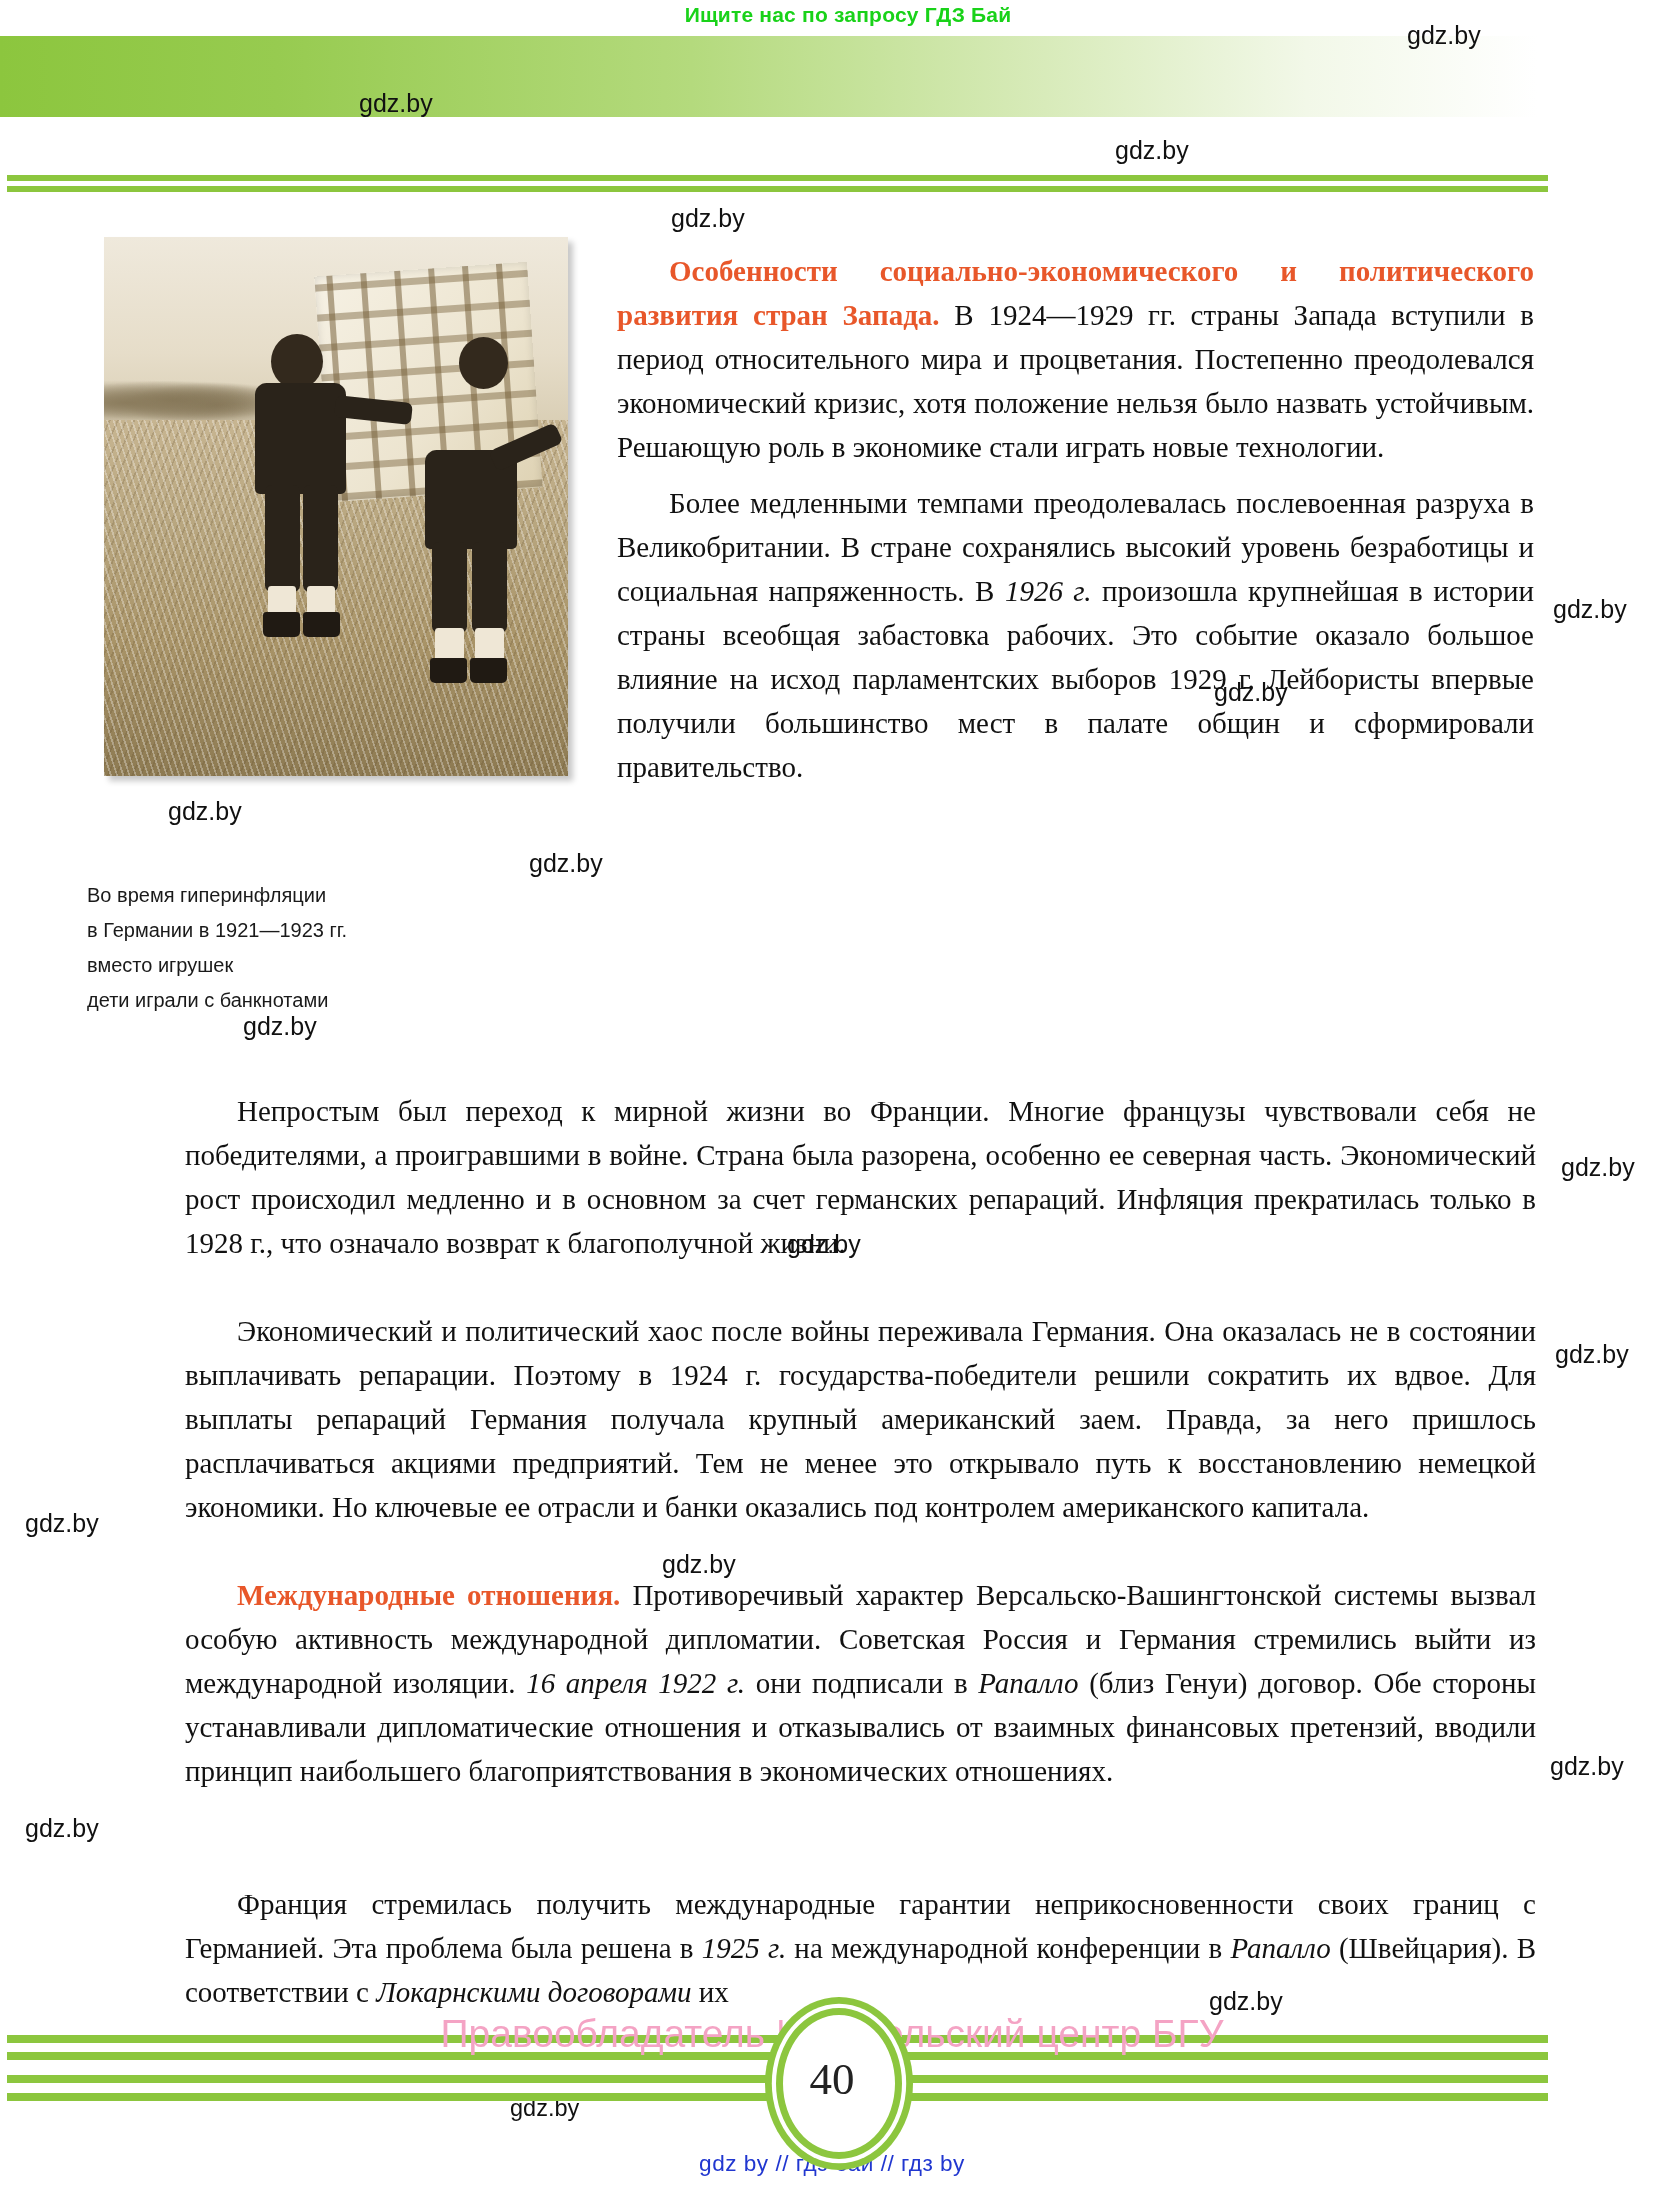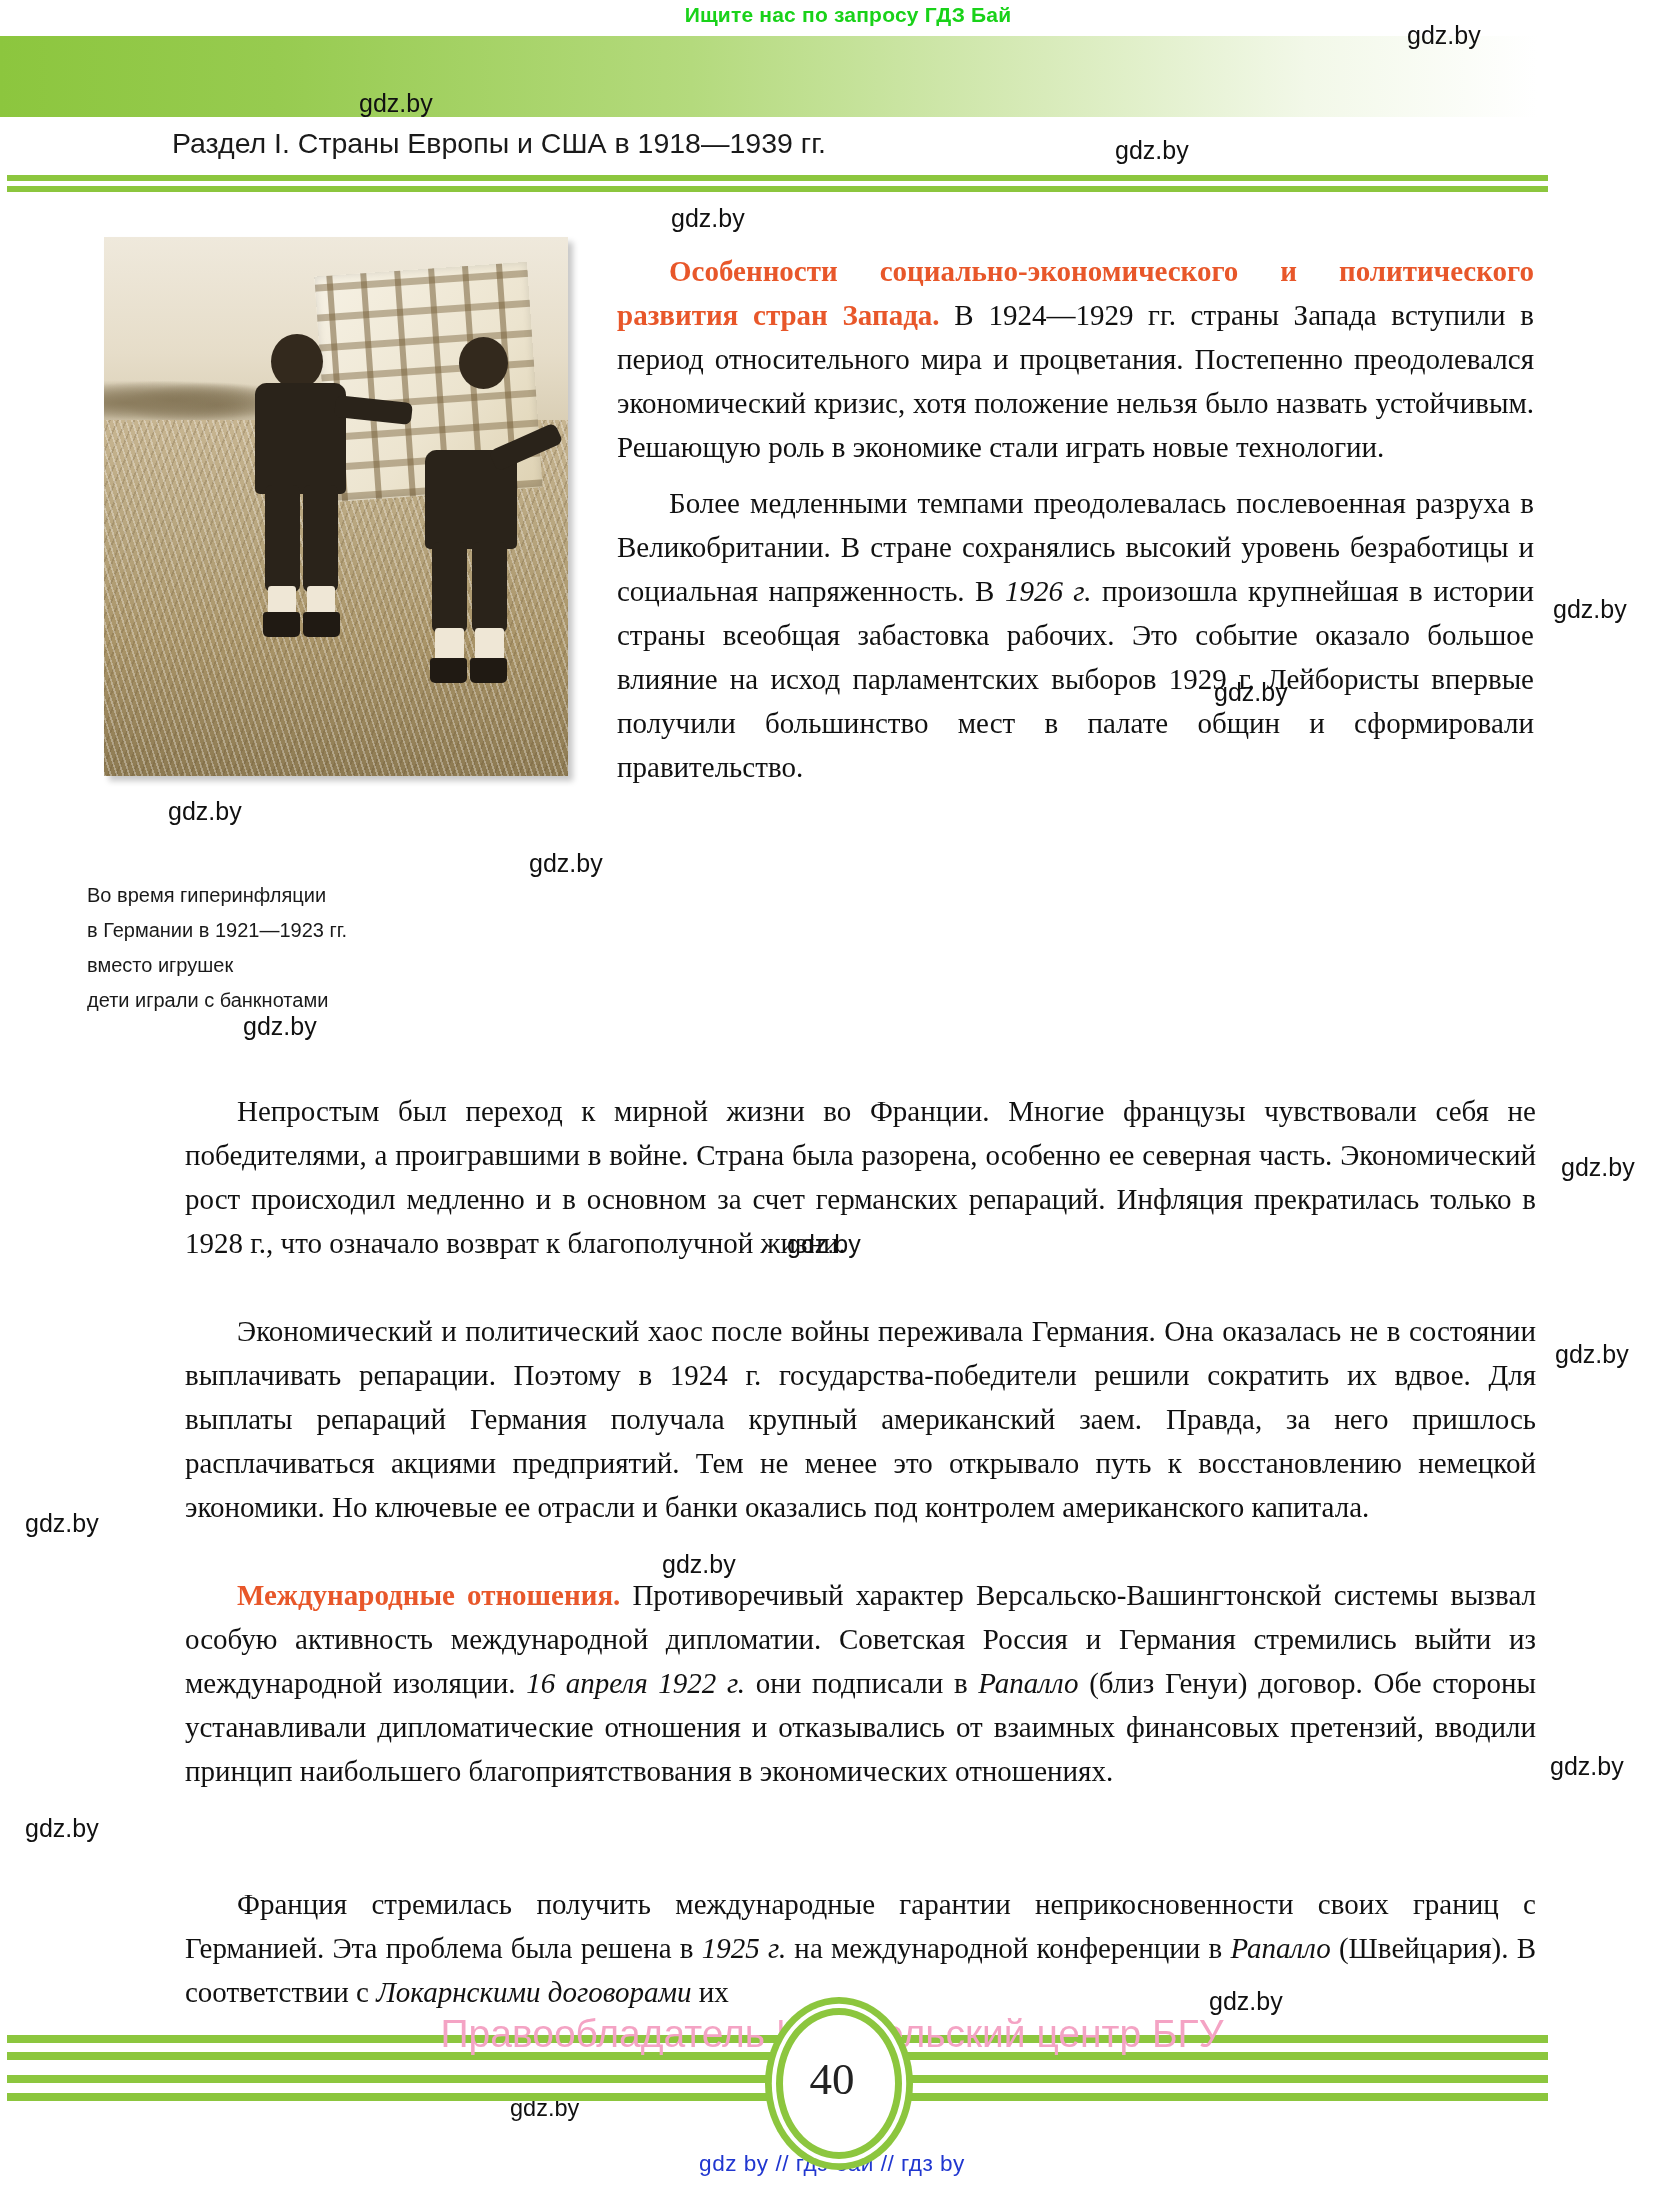--- a/index.html
+++ b/index.html
@@ -235,21 +235,20 @@
 </style>
 </head>
 <body>
 
 <div class="page">
 
   <div class="promo-line">Ищите нас по запросу ГДЗ Бай</div>
 
   <div class="header-band"></div>
 
-  <div class="running-head">Раздел I. Страны Европы и США в 1918—1939 гг.</div>
 
   <div class="rule rule-a"></div>
   <div class="rule rule-b"></div>
 
   <div class="photo-wrap">
     <div class="photo-sky"></div>
     <div class="photo-treeline"></div>
     <div class="photo-field2"></div>
 
     <div class="banknote-sheet"></div>

